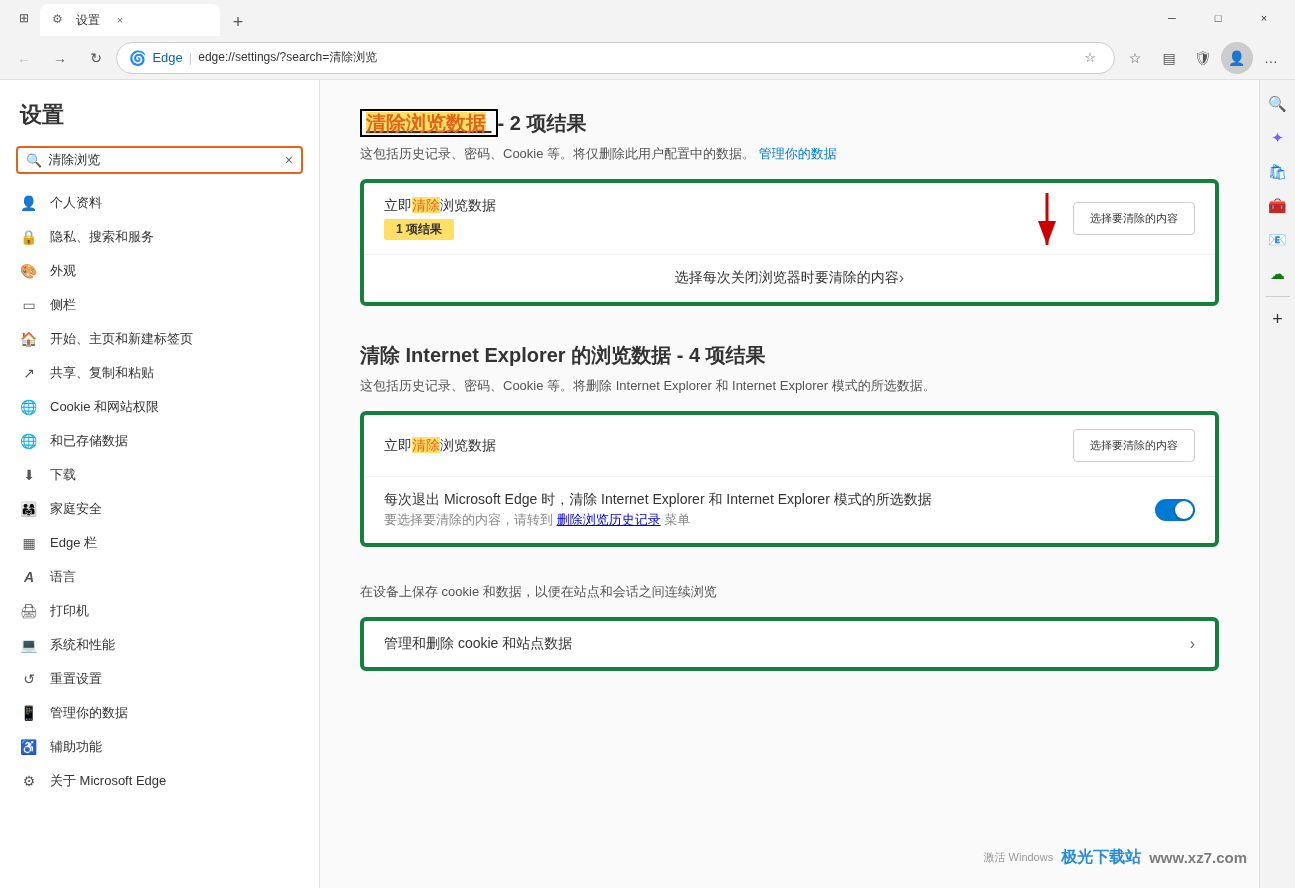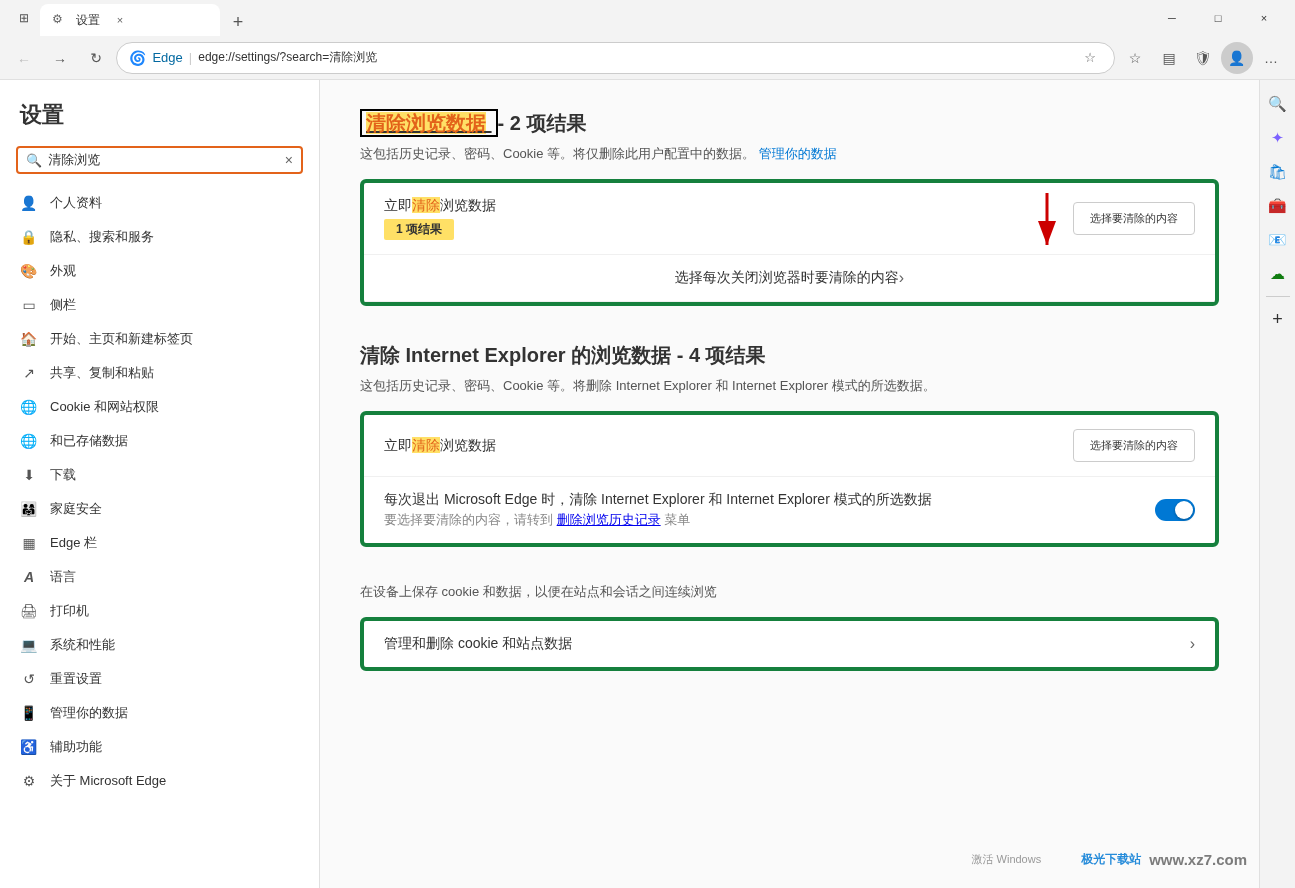--- a/index.html
+++ b/index.html
@@ -504,15 +504,15 @@
     <div class="right-divider"></div>
     <div class="right-btn add">
       <span>+</span>
     </div>
   </div>
 
 </div>
 
 <div class="watermark">
   <span style="font-size:11px; color:#888;">激活 Windows</span>
-  <span style="font-size:12px; color:#0078d4; font-weight:700;margin-left:32px;">极光下载站</span>
+  <span style="font-size:16px; color:#0078d4; font-weight:700;">极光下载站</span>
   <span style="font-size:15px; color:#666;font-weight:bold;">www.xz7.com</span>
 </div>
 
 </body></html>

